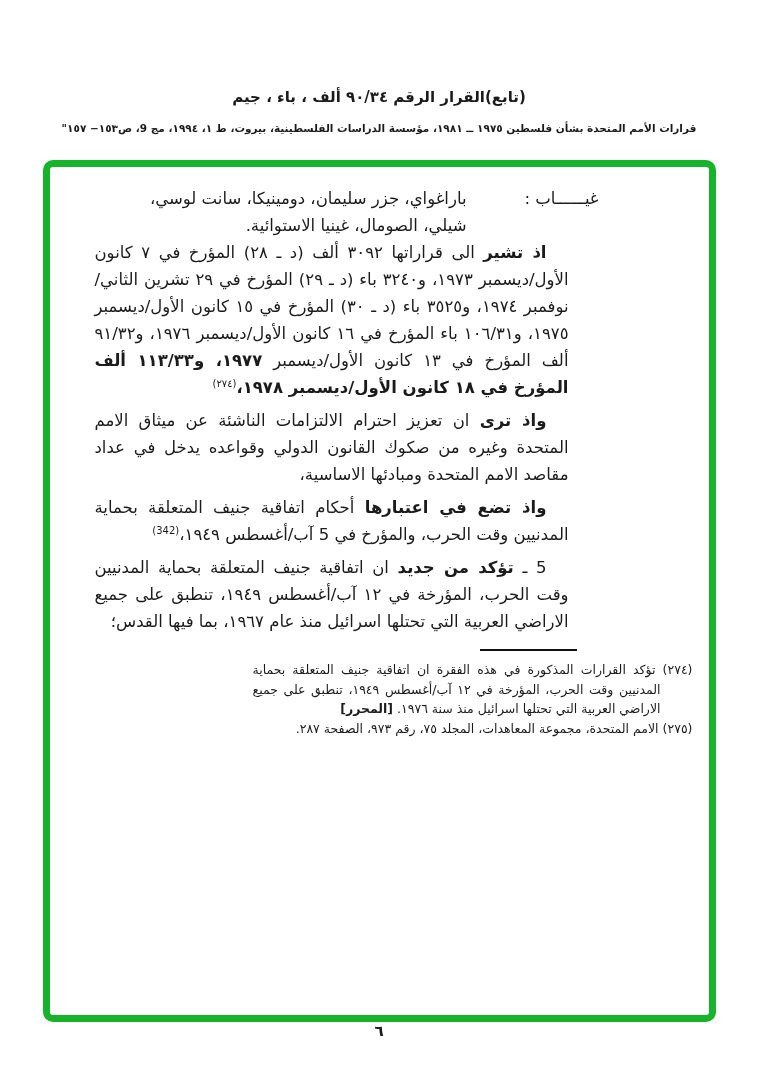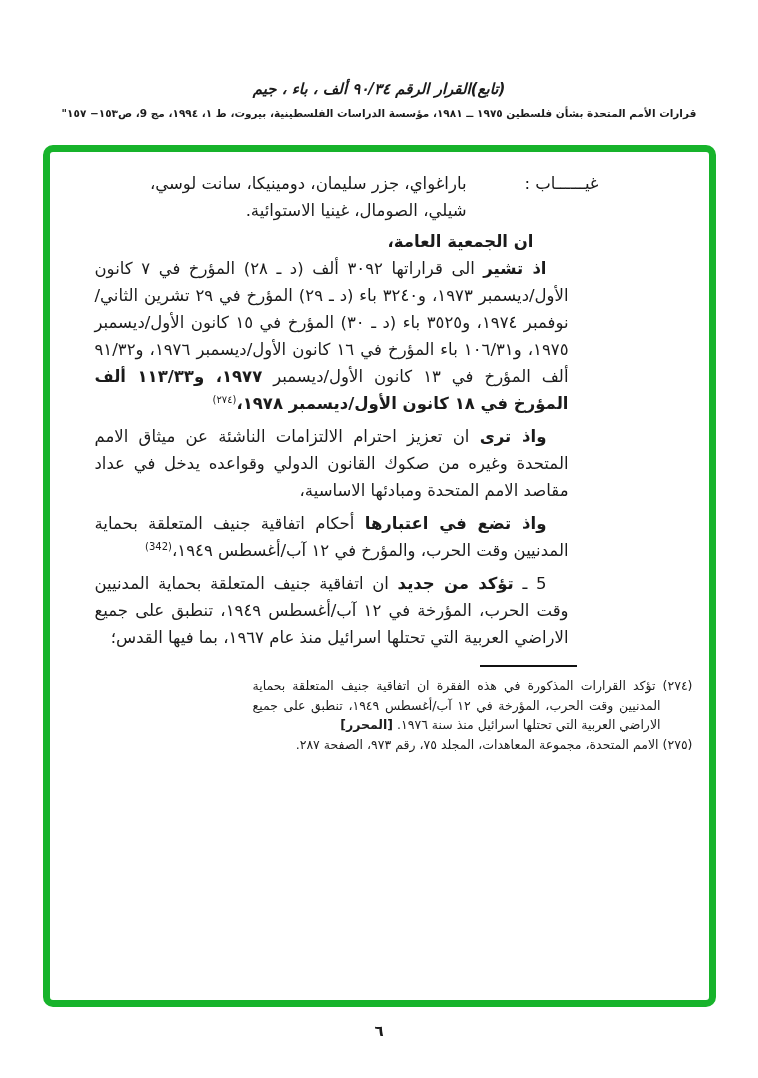--- a/index.html
+++ b/index.html
@@ -3,22 +3,22 @@
 <meta charset="utf-8">
 <style>
   html,body{margin:0;padding:0;background:#ffffff;}
   body{
     width:758px;height:1078px;position:relative;
     font-family:"DejaVu Sans",sans-serif;
     color:#1b1b1b;direction:rtl;
   }
   .doc-header{text-align:center;}
   .doc-title{
-    font-size:15px;font-weight:700;margin:8px;
-    padding-top:72px;letter-spacing:0;font-style:italic;
+    font-size:15px;font-weight:700;margin:16px;
+    padding-top:72px;letter-spacing:0;
   }
   .doc-source{
     font-size:10.5px;font-weight:700;margin-top:9px;
     white-space:nowrap;
   }
   .frame{
     box-sizing:border-box;
     width:673px;height:862px;
     margin:26px auto 0 auto;
     border:7px solid #17b32b;
@@ -77,26 +77,25 @@
 
 <div class="frame" style="border-color: rgb(23, 179, 43);">
   <div class="content">
 
     <div class="absentees">
       <span class="label">غيــــــاب :</span>
       <span class="names">باراغواي، جزر سليمان، دومينيكا، سانت لوسي، شيلي، الصومال، غينيا الاستوائية.</span>
     </div>
 
 
-    <div class="opening">ان الجمعية العامة،</div>
 
     <div class="bodycol">
       <p><span class="b">اذ تشير</span><span> الى قراراتها ٣٠٩٢ ألف (د ـ ٢٨) المؤرخ في ٧ كانون الأول/ديسمبر ١٩٧٣، و٣٢٤٠ باء (د ـ ٢٩) المؤرخ في ٢٩ تشرين الثاني/نوفمبر ١٩٧٤، و٣٥٢٥ باء (د ـ ٣٠) المؤرخ في ١٥ كانون الأول/ديسمبر ١٩٧٥، و١٠٦/٣١ باء المؤرخ في ١٦ كانون الأول/ديسمبر ١٩٧٦، و٩١/٣٢ ألف المؤرخ في ١٣ كانون الأول/ديسمبر </span><span class="b">١٩٧٧، و١١٣/٣٣ ألف المؤرخ في ١٨ كانون الأول/ديسمبر ١٩٧٨،</span><sup>(٢٧٤)</sup></p>
       <p><span class="b">واذ ترى</span><span> ان تعزيز احترام الالتزامات الناشئة عن ميثاق الامم المتحدة وغيره من صكوك القانون الدولي وقواعده يدخل في عداد مقاصد الامم المتحدة ومبادئها الاساسية،</span></p>
-      <p><span class="b">واذ تضع في اعتبارها</span><span> أحكام اتفاقية جنيف المتعلقة بحماية المدنيين وقت الحرب، والمؤرخ في ١٢ آب/أغسطس ١٩٤٩،</span><sup>(342)</sup></p>
+      <p><span class="b">واذ تضع في اعتبارها</span><span> أحكام اتفاقية جنيف المتعلقة بحماية المدنيين وقت الحرب، والمؤرخ في 5 آب/أغسطس ١٩٤٩،</span><sup>(342)</sup></p>
       <p><span>5 ـ </span><span class="b">تؤكد من جديد</span><span> ان اتفاقية جنيف المتعلقة بحماية المدنيين وقت الحرب، المؤرخة في ١٢ آب/أغسطس ١٩٤٩، تنطبق على جميع الاراضي العربية التي تحتلها اسرائيل منذ عام ١٩٦٧، بما فيها القدس؛</span></p>
     </div>
 
     <div class="footnote-rule"></div>
 
     <div class="footnotes">
       <p><span>(٢٧٤) تؤكد القرارات المذكورة في هذه الفقرة ان اتفاقية جنيف المتعلقة بحماية المدنيين وقت الحرب، المؤرخة في ١٢ آب/أغسطس ١٩٤٩، تنطبق على جميع الاراضي العربية التي تحتلها اسرائيل منذ سنة ١٩٧٦. </span><span class="b">[المحرر]</span></p>
       <p><span>(٢٧٥) الامم المتحدة، مجموعة المعاهدات، المجلد ٧٥، رقم ٩٧٣، الصفحة ٢٨٧.</span></p>
     </div>
 

